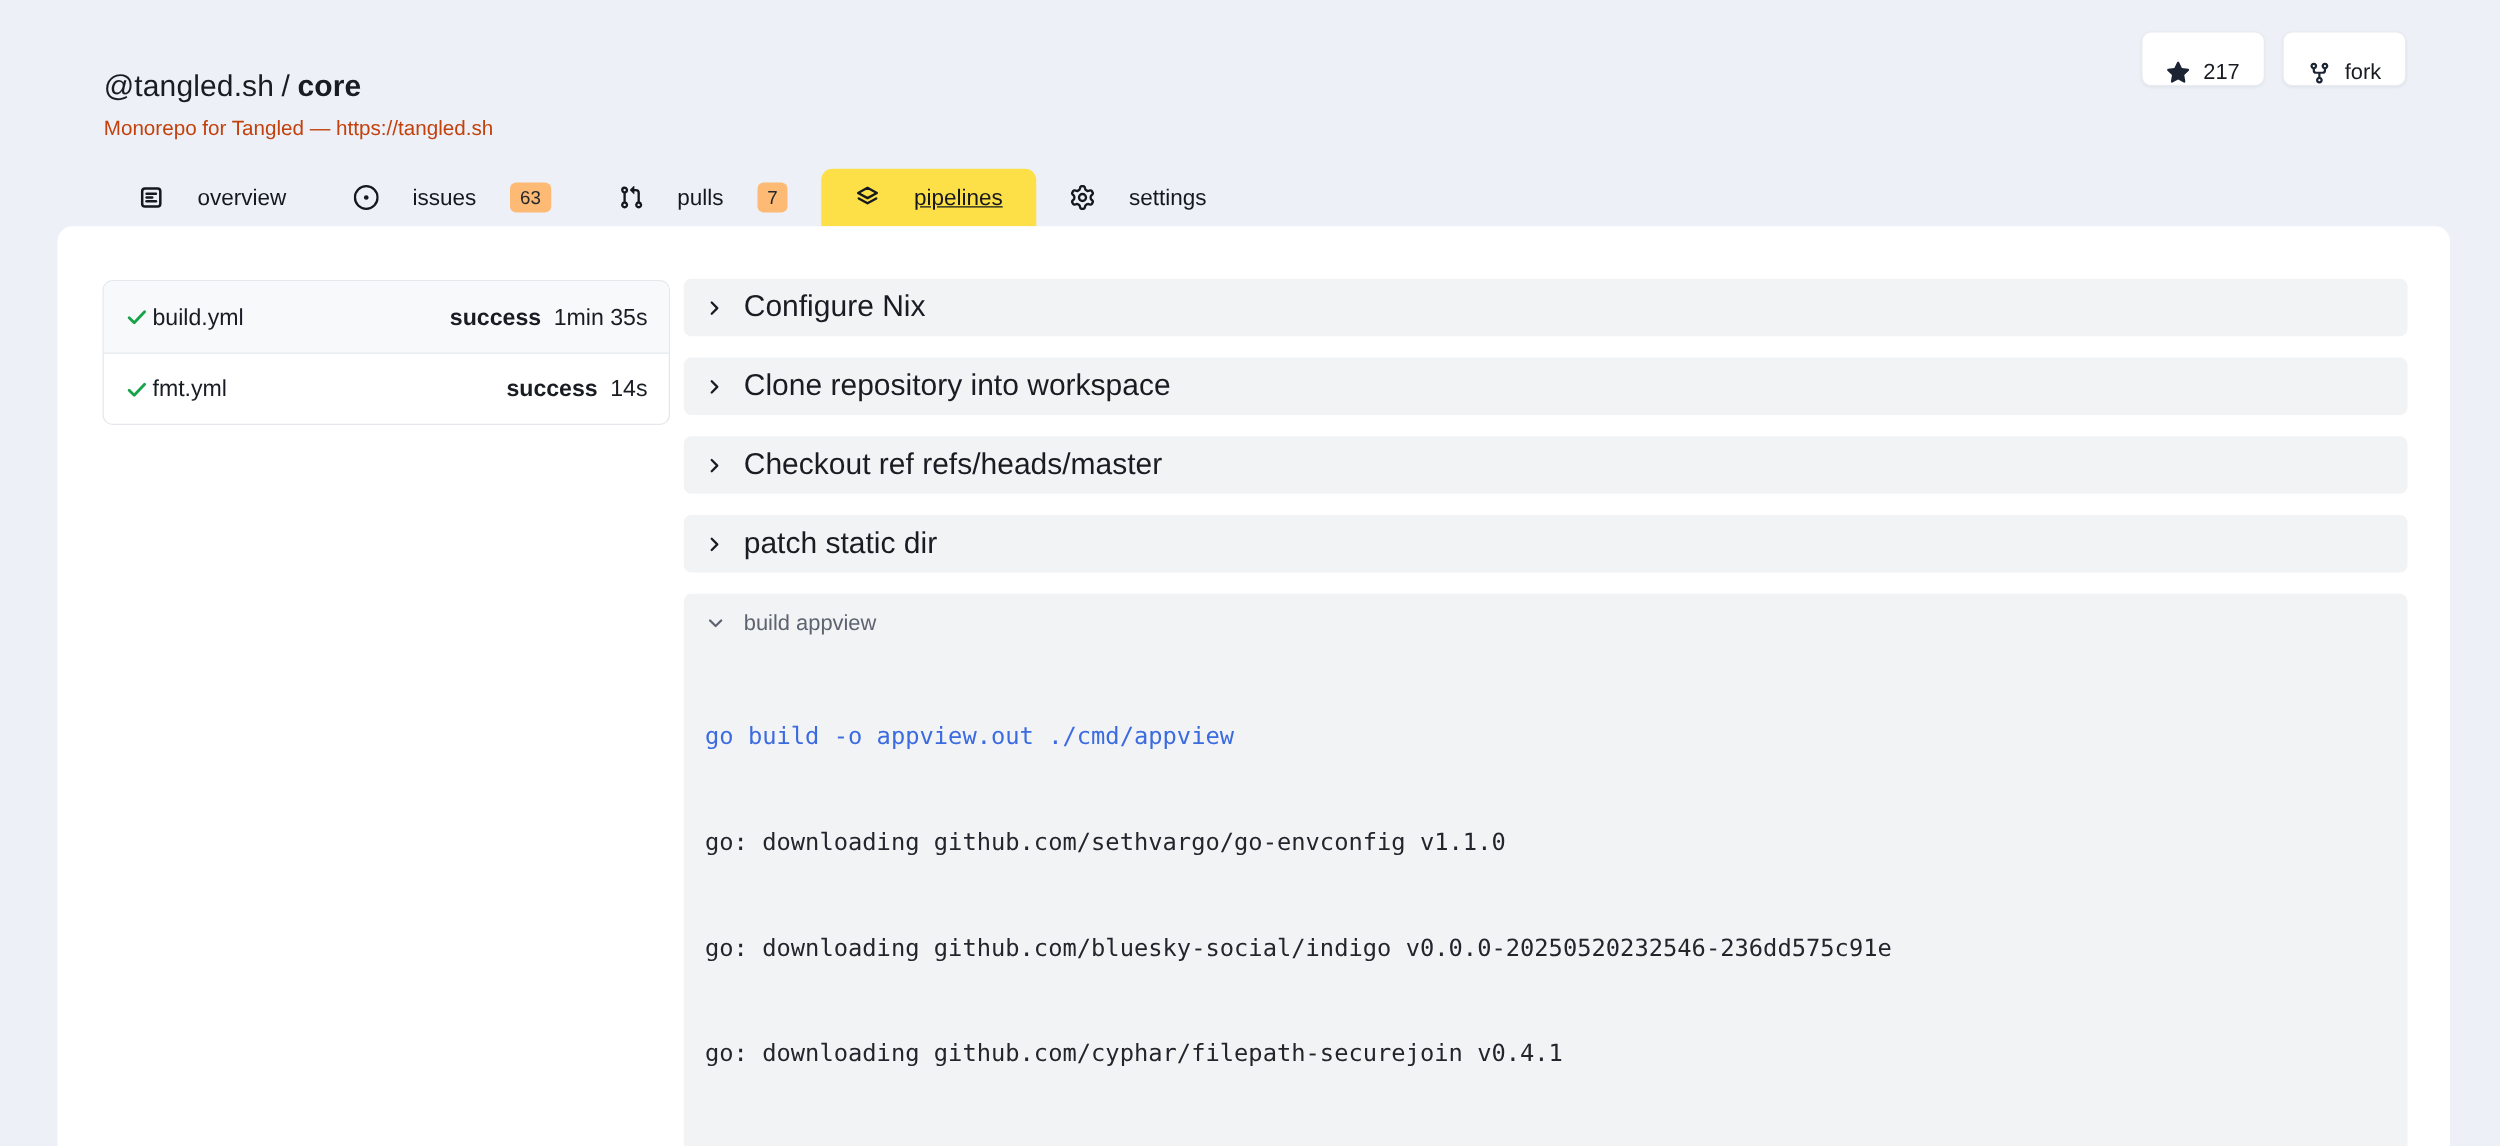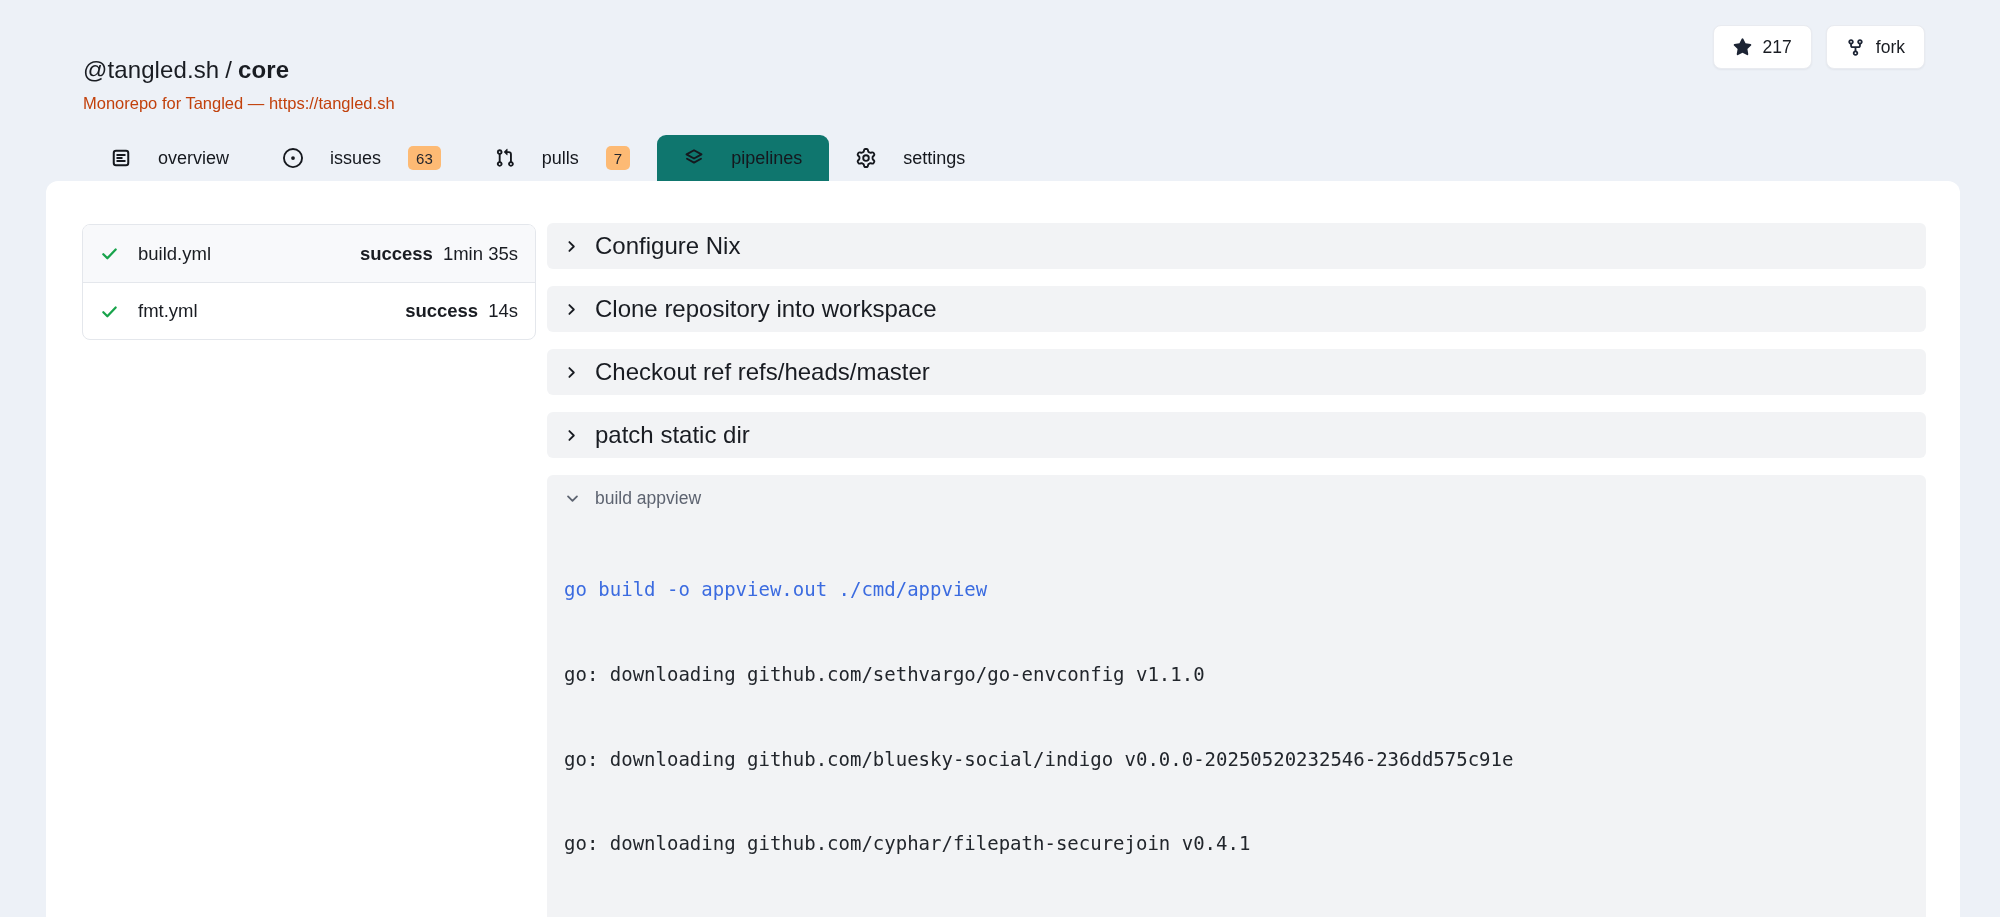--- a/index.html
+++ b/index.html
@@ -17,53 +17,53 @@
   .repo-header { position: absolute; left: 83px; top: 21px; }
   .repo-title { font-size: 24px; font-weight: 400; letter-spacing: .1px; margin-top: 35px; }
   .repo-title .owner { cursor: pointer; }
   .repo-title .sep { padding: 0 6px; }
   .repo-title .repo { font-weight: 700; cursor: pointer; }
   .repo-desc { margin-top: 10px; font-size: 16.5px; color: #c2410c; }
 
   
   .header-actions { position: absolute; top: 25px; right: 75px; display: flex; gap: 14px; }
   .btn {
-    display: flex; align-items: center; gap: 11px;
+    display: flex; align-items: flex-end; gap: 11px;
     height: 44px; padding: 0 19px;
     background: #ffffff; border: 1px solid #e9ebf0; border-radius: 8px;
     font-size: 17.5px; color: #191c22; cursor: pointer;
     box-shadow: 0 1px 2px rgba(16,24,40,.05);
   }
 
   
   .tabbar { position: absolute; left: 84px; top: 135px; height: 46px; display: flex; }
   .tab {
     display: flex; align-items: center; gap: 27px;
     padding: 0 27px; font-size: 18px; cursor: pointer; color: #15181e;
   }
-  .tab.active { background: #0f766e; border-radius: 9px 9px 0 0; }
+  .tab.active { background: #fde047; border-radius: 9px 9px 0 0; text-decoration: underline; }
   .tab-badge {
     background: #fdba74; color: #23262d; border-radius: 5px;
     font-size: 15px; line-height: 1; padding: 5px 8px 4px;
   }
 
   
   .card {
     position: absolute; left: 46px; top: 181px; width: 1914px; height: 736px;
     background: #ffffff; border-radius: 12px 12px 0 0;
     overflow: hidden;
   }
 
   
   .runs-panel {
     position: absolute; left: 36px; top: 43px; width: 454px;
     border: 1px solid #e4e7ec; border-radius: 8px; overflow: hidden; background: #fff;
   }
   .run-row {
-    height: 57px; display: flex; align-items: center; gap: 19px;
+    height: 57px; display: flex; align-items: center; gap: 3px;
     padding: 0 17px; font-size: 18.5px; cursor: pointer;
   }
   .run-row.selected { background: #f8f9fb; }
   .run-row + .run-row { border-top: 1px solid #e4e7ec; justify-content: flex-end; }
   .run-meta { margin-left: auto; display: flex; align-items: baseline; gap: 10px; }
   .run-status { font-weight: 700; }
 
   
   .steps-col { position: absolute; left: 501px; top: 42px; right: 34px; }
   .step {

